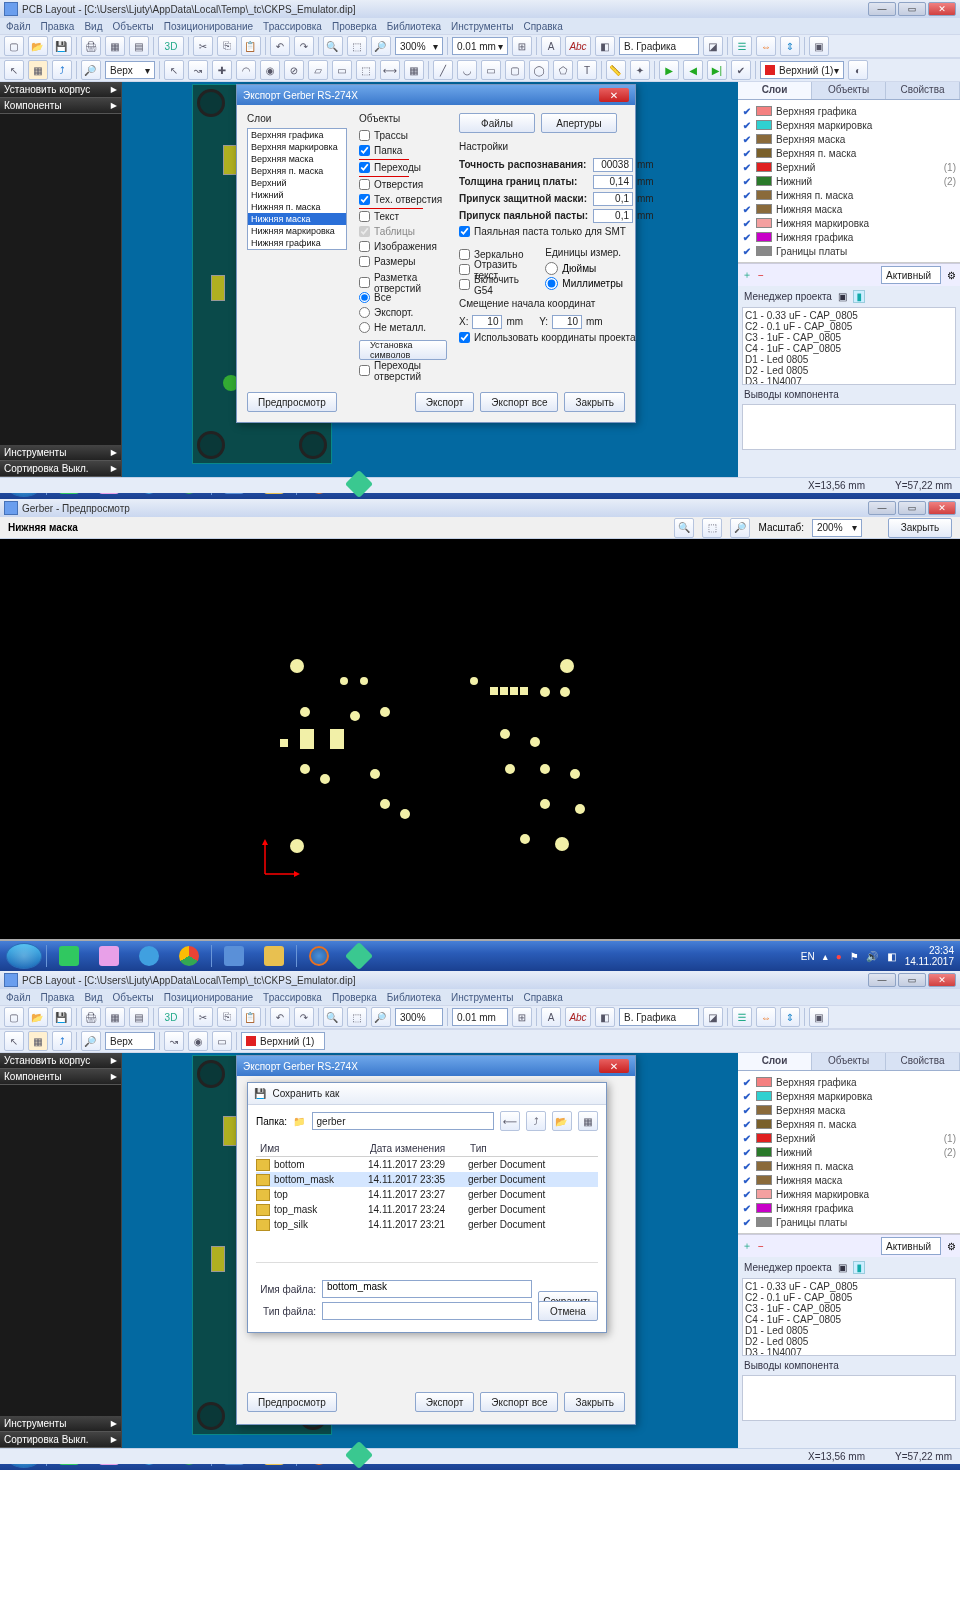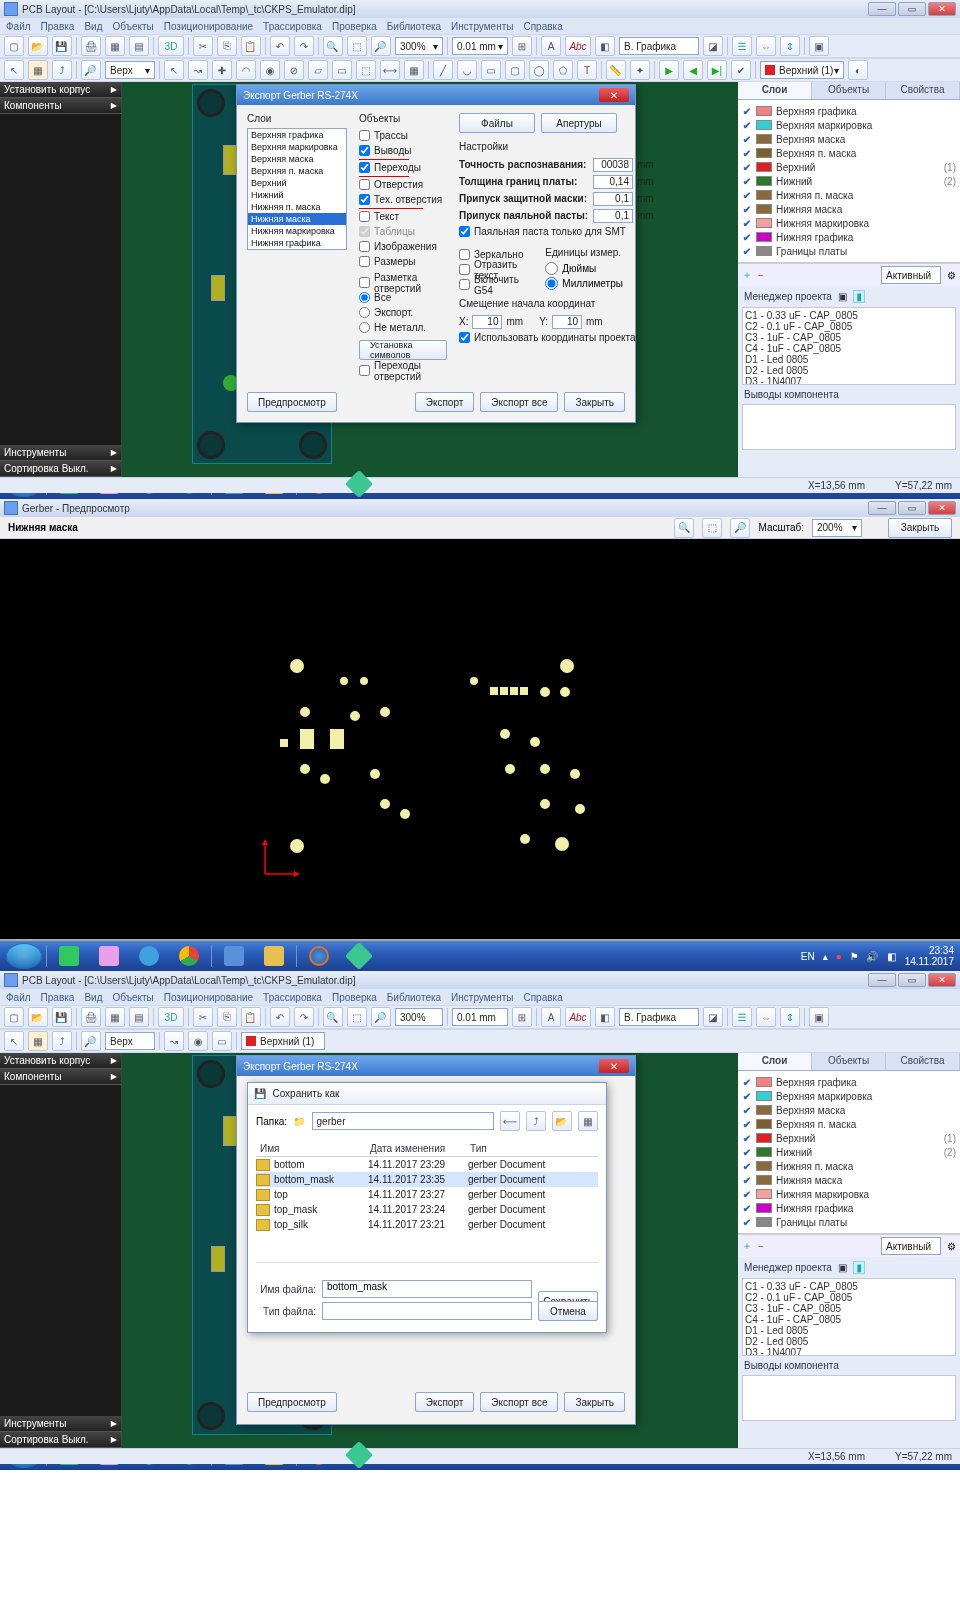--- a/index.html
+++ b/index.html
@@ -19,21 +19,21 @@
   .toolbar{height:24px;background:#e5ecf8;border-top:1px solid #cfd8eb;border-bottom:1px solid #cfd8eb;display:flex;align-items:center;padding:0 4px;gap:4px;}
   .tbtn{width:20px;height:20px;border:1px solid #b6c4de;background:linear-gradient(#fff,#e6edfb);border-radius:2px;display:flex;align-items:center;justify-content:center;font-size:10px;color:#556;}
   .tsep{width:1px;height:18px;background:#b6c4de;}
   .tcombo{height:18px;border:1px solid #8da6ce;background:#fff;padding:0 4px;display:flex;align-items:center;font-size:10px;color:#222;}
   
   .body{display:flex;height:395px;background:#000;}
   .leftpanel{width:122px;background:#2a2a2a;display:flex;flex-direction:column;border-right:1px solid #444;}
   .lp-hdr{background:linear-gradient(#444,#222);color:#fff;font-size:10px;padding:2px 4px;border-bottom:1px solid #555;display:flex;align-items:center;justify-content:space-between;}
   .lp-hdr .arrow{font-size:8px;}
   .lp-body{flex:1;background:#1a1a1a;}
-  .canvas{flex:1;position:relative;background:#14532d;overflow:hidden;}
+  .canvas{flex:1;position:relative;background:#0369a1;overflow:hidden;}
   .pcb{position:absolute;left:70px;top:2px;width:140px;height:380px;background:#0a4a4a;border:1px solid #0a8888;}
   .pcb .hole{position:absolute;width:28px;height:28px;border:3px solid #222;border-radius:50%;background:#0a3838;}
   .pcb .hole.tl{left:4px;top:4px;} .pcb .hole.tr{right:4px;top:4px;}
   .pcb .hole.bl{left:4px;bottom:4px;} .pcb .hole.br{right:4px;bottom:4px;}
   .pcb .chip{position:absolute;background:#111;border:1px solid #999;}
   .rightpanel{width:222px;background:#e5ecf8;display:flex;flex-direction:column;}
   .tabs{display:flex;height:18px;border-bottom:1px solid #9db0d0;}
   .tab{flex:1;text-align:center;font-size:10px;padding:2px 0;background:#d8e2f4;border-right:1px solid #b8c6de;color:#445;}
   .tab.active{background:#f5f8ff;font-weight:bold;}
   .layerlist{padding:4px;background:#fff;border-bottom:1px solid #ccc;}
@@ -274,21 +274,21 @@
               </div>
           </div>
           <div class="group" style="width:90px;">
             <div class="glbl">Объекты</div>
             <div class="chkrow">
                 <input type="checkbox" style="">
                 <span>Трассы</span>
               </div>
             <div class="chkrow">
                 <input type="checkbox" checked="" style="">
-                <span>Выводы</span>
+                <span>Папка</span>
               </div><div class="underline"></div>
             <div class="chkrow">
                 <input type="checkbox" checked="" style="">
                 <span>Переходы</span>
               </div><div class="underline"></div>
             <div class="chkrow">
                 <input type="checkbox" style="">
                 <span>Отверстия</span>
               </div>
             <div class="chkrow">

